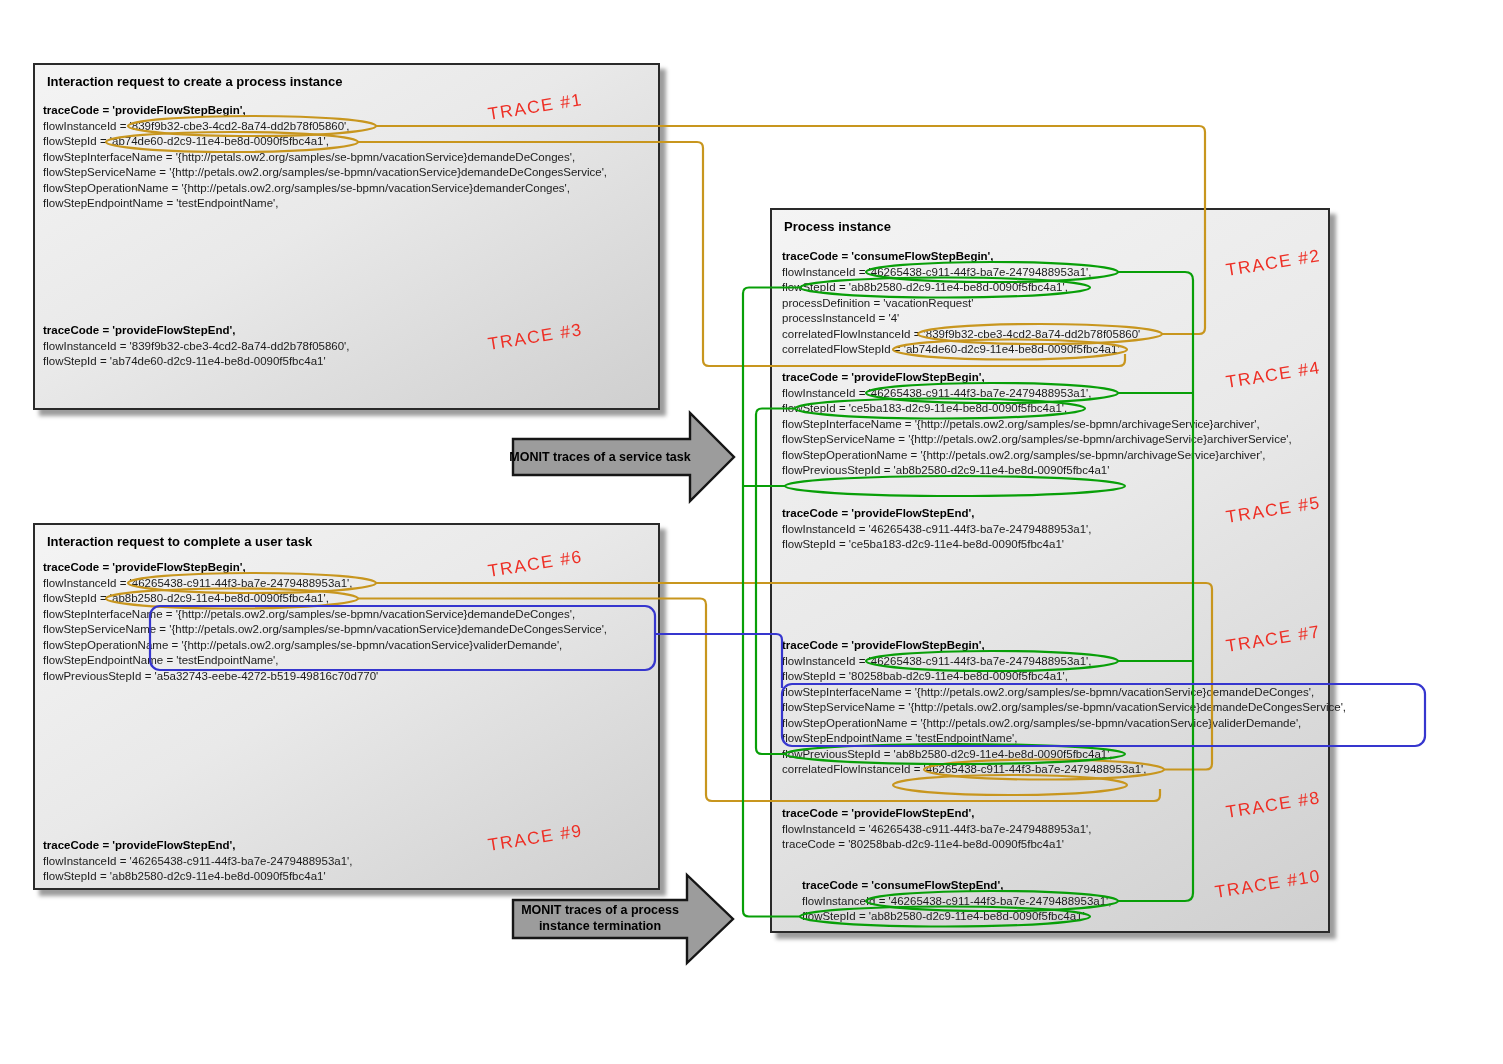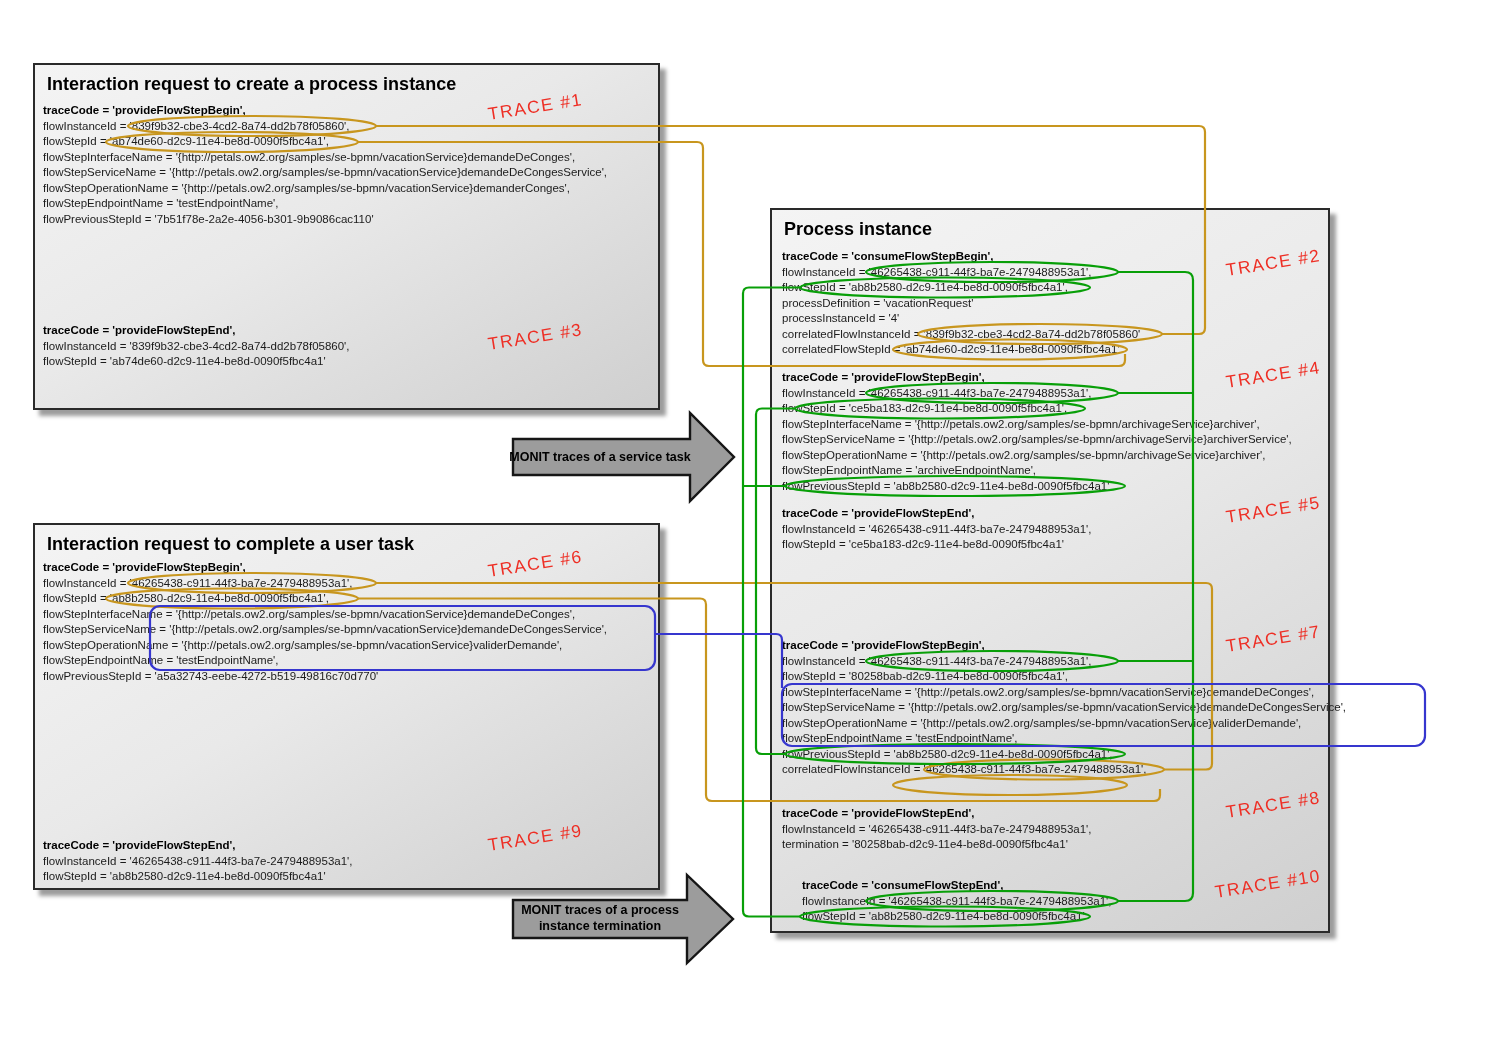--- a/index.html
+++ b/index.html
@@ -1,21 +1,21 @@
 <!DOCTYPE html>
 <html style="--correlation: #C8961E; --flow: #089F08; --interface: #3636CE; --label: #EE2E24;"><head>
 <meta charset="utf-8">
 <style>
   html,body{margin:0;padding:0;background:#fff;}
   #canvas{position:relative;width:1503px;height:1064px;background:#ffffff;overflow:hidden;
           font-family:"Liberation Sans",sans-serif;}
   .panel{position:absolute;border:2px solid #2a2a2a;
          background:linear-gradient(150deg,#f4f4f4 0%,#e9e9e9 45%,#cfcfcf 100%);
          box-shadow:6px 6px 4px #9d9d9d;box-sizing:border-box;}
-  .panel-title{position:absolute;left:12px;top:9px;font-size:18px;font-weight:bold;color:#000;
+  .panel-title{position:absolute;left:12px;top:9px;font-size:13px;font-weight:bold;color:#000;
                white-space:nowrap;}
   .grp{position:absolute;color:#1b1b1b;}
   .grp .row{height:15.5px;line-height:15.5px;font-size:11.5px;white-space:nowrap;}
   .grp .row:first-child{font-weight:bold;color:#000;}
   #overlay{position:absolute;left:0;top:0;z-index:5;pointer-events:none;}
   .hl{fill:none;stroke-width:2.2px;}
   .hl-o{stroke:var(--correlation);}
   .hl-g{stroke:var(--flow);}
   .hl-b{stroke:var(--interface);}
   .conn{fill:none;stroke-width:2.2px;stroke-linecap:butt;}
@@ -42,21 +42,20 @@
 
   <div class="grp" style="left:43px;top:103px;">
 
   <div class="row">traceCode = 'provideFlowStepBegin',</div>
       <div class="row">flowInstanceId = '839f9b32-cbe3-4cd2-8a74-dd2b78f05860',</div>
       <div class="row">flowStepId = 'ab74de60-d2c9-11e4-be8d-0090f5fbc4a1',</div>
       <div class="row">flowStepInterfaceName = '{http://petals.ow2.org/samples/se-bpmn/vacationService}demandeDeConges',</div>
       <div class="row">flowStepServiceName = '{http://petals.ow2.org/samples/se-bpmn/vacationService}demandeDeCongesService',</div>
       <div class="row">flowStepOperationName = '{http://petals.ow2.org/samples/se-bpmn/vacationService}demanderConges',</div>
       <div class="row">flowStepEndpointName = 'testEndpointName',</div>
-      <div class="row">flowPreviousStepId = '7b51f78e-2a2e-4056-b301-9b9086cac110'</div>
     </div>
   <div class="grp" style="left:43px;top:323px;">
 
   <div class="row">traceCode = 'provideFlowStepEnd',</div>
       <div class="row">flowInstanceId = '839f9b32-cbe3-4cd2-8a74-dd2b78f05860',</div>
       <div class="row">flowStepId = 'ab74de60-d2c9-11e4-be8d-0090f5fbc4a1'</div>
     </div>
 
   <div class="grp" style="left:43px;top:560px;">
 
@@ -87,21 +86,20 @@
       <div class="row">correlatedFlowStepId = 'ab74de60-d2c9-11e4-be8d-0090f5fbc4a1'</div>
     </div>
   <div class="grp" style="left:782px;top:370px;">
 
   <div class="row">traceCode = 'provideFlowStepBegin',</div>
       <div class="row">flowInstanceId = '46265438-c911-44f3-ba7e-2479488953a1',</div>
       <div class="row">flowStepId = 'ce5ba183-d2c9-11e4-be8d-0090f5fbc4a1',</div>
       <div class="row">flowStepInterfaceName = '{http://petals.ow2.org/samples/se-bpmn/archivageService}archiver',</div>
       <div class="row">flowStepServiceName = '{http://petals.ow2.org/samples/se-bpmn/archivageService}archiverService',</div>
       <div class="row">flowStepOperationName = '{http://petals.ow2.org/samples/se-bpmn/archivageService}archiver',</div>
-      <div class="row">flowStepEndpointName = 'archiveEndpointName',</div>
       <div class="row">flowPreviousStepId = 'ab8b2580-d2c9-11e4-be8d-0090f5fbc4a1'</div>
     </div>
   <div class="grp" style="left:782px;top:506px;">
 
   <div class="row">traceCode = 'provideFlowStepEnd',</div>
       <div class="row">flowInstanceId = '46265438-c911-44f3-ba7e-2479488953a1',</div>
       <div class="row">flowStepId = 'ce5ba183-d2c9-11e4-be8d-0090f5fbc4a1'</div>
     </div>
   <div class="grp" style="left:782px;top:638px;">
 
@@ -112,21 +110,21 @@
       <div class="row">flowStepServiceName = '{http://petals.ow2.org/samples/se-bpmn/vacationService}demandeDeCongesService',</div>
       <div class="row">flowStepOperationName = '{http://petals.ow2.org/samples/se-bpmn/vacationService}validerDemande',</div>
       <div class="row">flowStepEndpointName = 'testEndpointName',</div>
       <div class="row">flowPreviousStepId = 'ab8b2580-d2c9-11e4-be8d-0090f5fbc4a1',</div>
       <div class="row">correlatedFlowInstanceId = '46265438-c911-44f3-ba7e-2479488953a1',</div>
     </div>
   <div class="grp" style="left:782px;top:806px;">
 
   <div class="row">traceCode = 'provideFlowStepEnd',</div>
       <div class="row">flowInstanceId = '46265438-c911-44f3-ba7e-2479488953a1',</div>
-      <div class="row">termination = '80258bab-d2c9-11e4-be8d-0090f5fbc4a1'</div>
+      <div class="row">traceCode = '80258bab-d2c9-11e4-be8d-0090f5fbc4a1'</div>
     </div>
   <div class="grp" style="left:802px;top:878px;">
 
   <div class="row">traceCode = 'consumeFlowStepEnd',</div>
       <div class="row">flowInstanceId = '46265438-c911-44f3-ba7e-2479488953a1',</div>
       <div class="row">flowStepId = 'ab8b2580-d2c9-11e4-be8d-0090f5fbc4a1'</div>
     </div>
 
   <svg id="overlay" width="1503" height="1064" viewBox="0 0 1503 1064">
 

